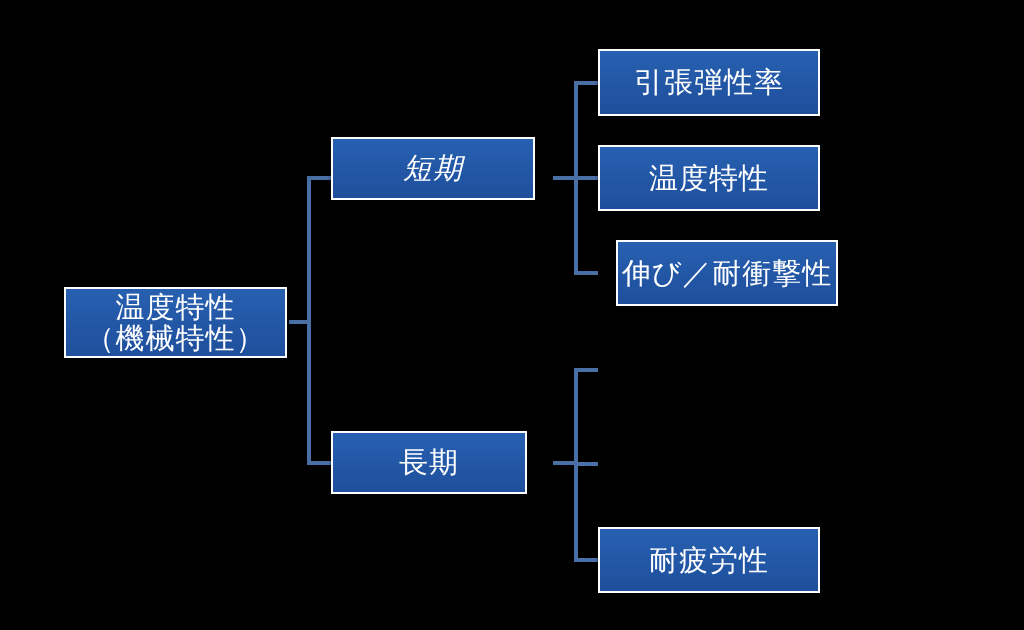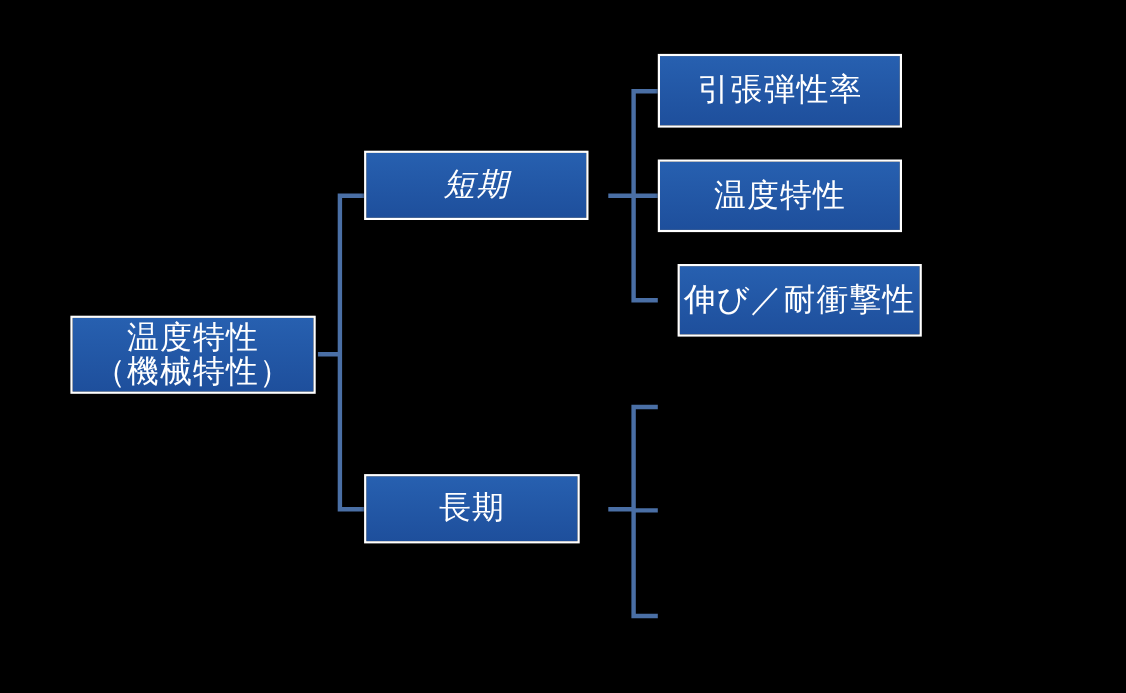--- a/index.html
+++ b/index.html
@@ -86,14 +86,17 @@
   <div class="node node-l2">
     <span>温度特性</span>
   </div>
 
   <div class="node node-l3">
     <span>伸び／耐衝撃性</span>
   </div>
 
 
 
+  <div class="node node-l6">
+    <span>耐疲労性</span>
+  </div>
 
 </div>
 
 </body></html>

